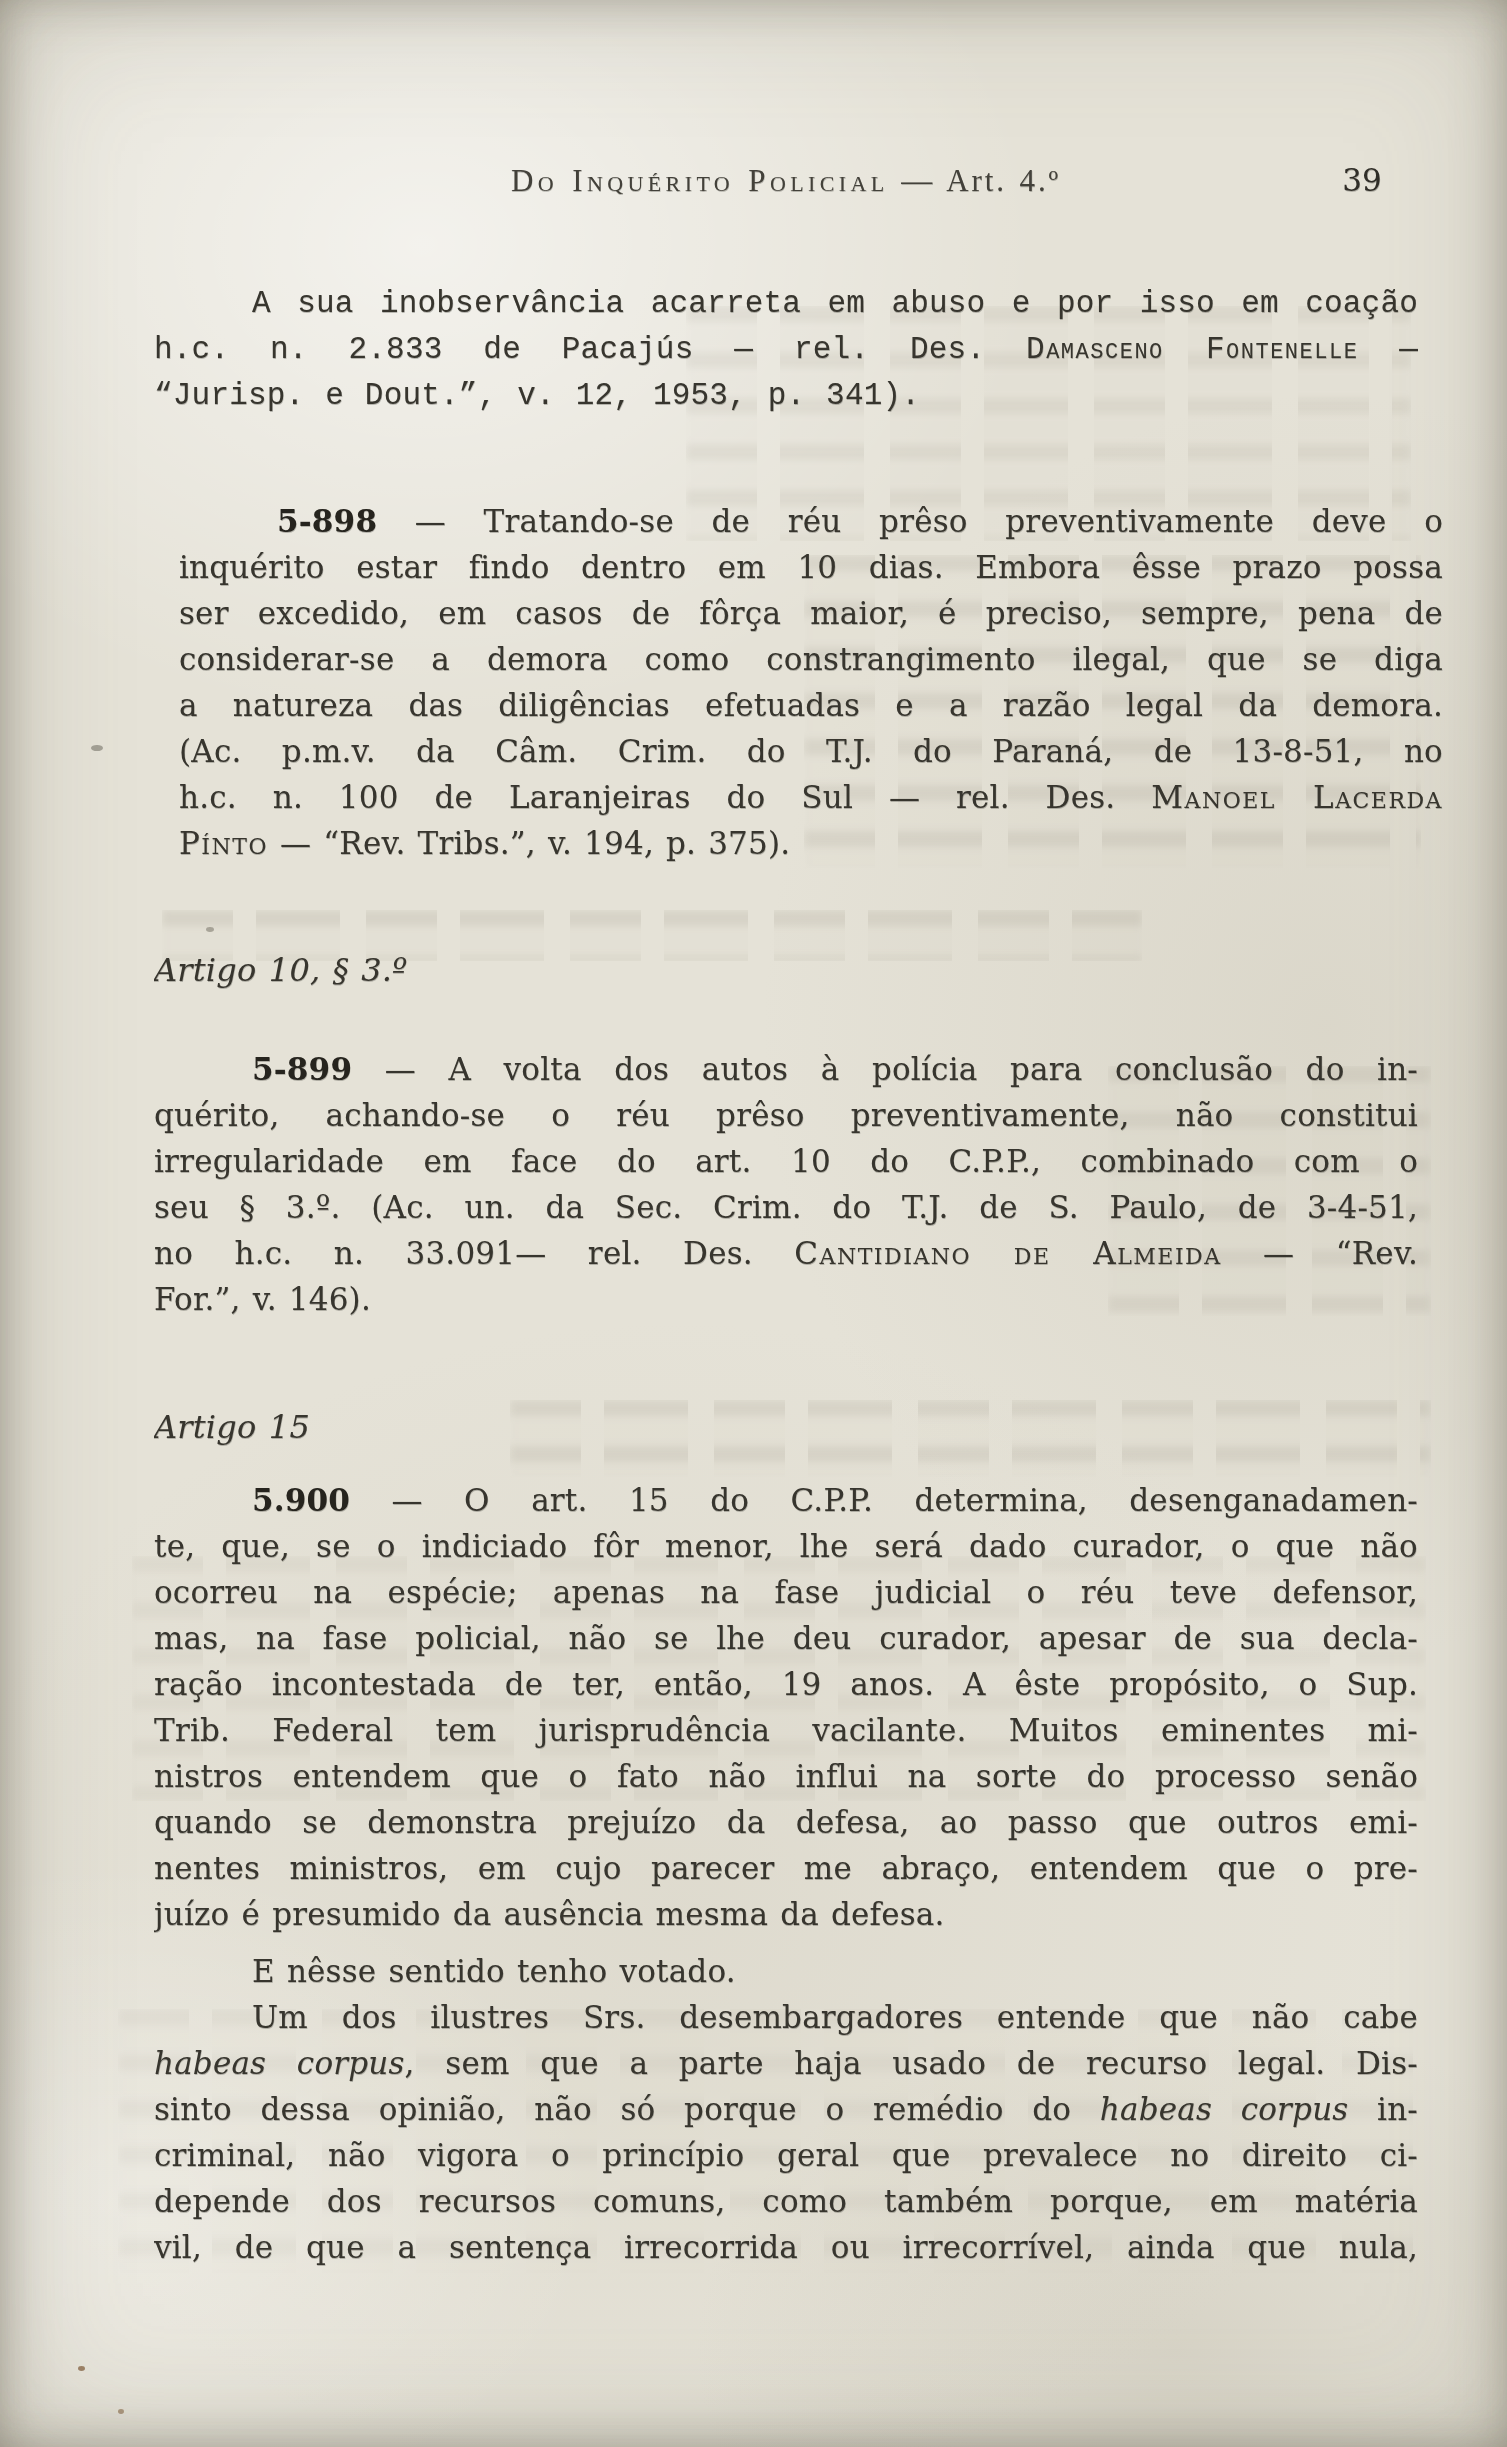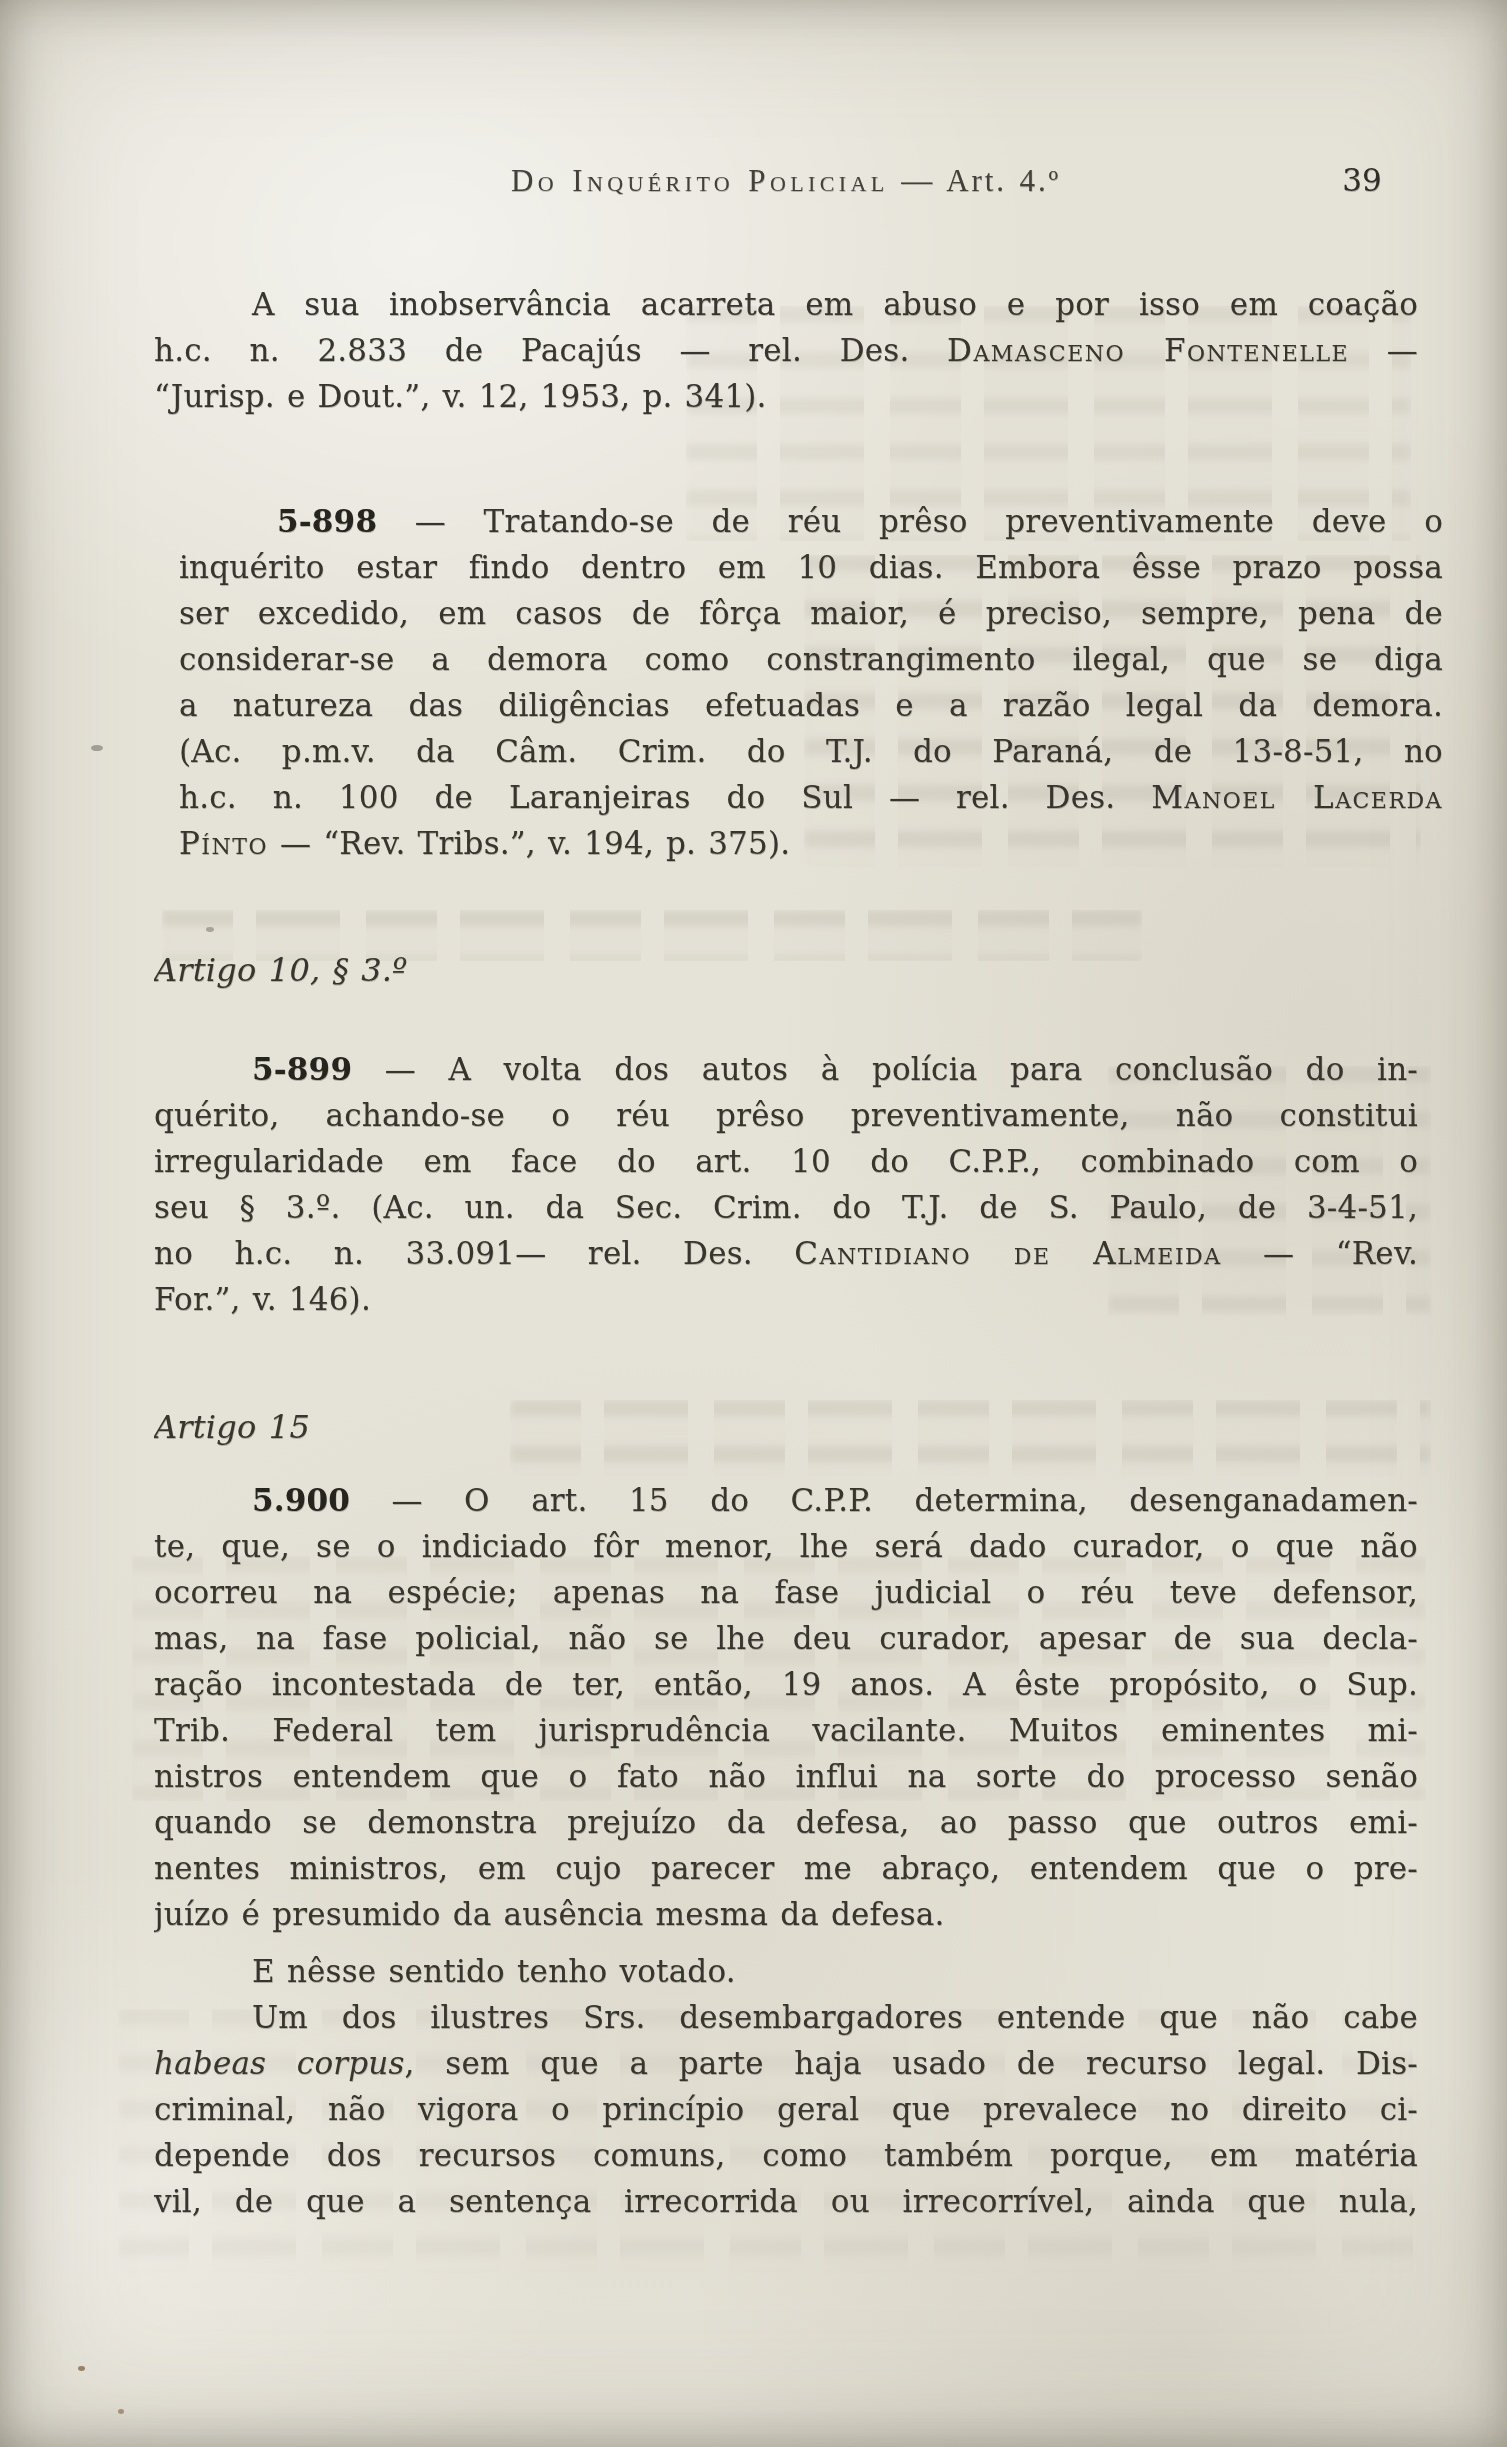--- a/index.html
+++ b/index.html
@@ -52,21 +52,21 @@
   .running-head span{letter-spacing:2.9px;font-family:Liberation Serif, serif;}
   .running-head .sc{letter-spacing:4.4px;}
 
   .page-number{
     position:absolute;top:157px;left:1313px;width:98px;
     font-size:31px;line-height:46px;text-align:center;color:#302e28;
     text-shadow:0.4px 0.5px 0 rgba(54,52,45,0.30);
   }
 
   
-  .b-p1{top:281px;}
+  .b-p1{top:281px;font-family:Liberation Mono, monospace;}
   .b-p5898{top:498px;margin-left:25px;}
   .b-h1{top:947px;}
   .b-p5899{top:1046px;}
   .b-h2{top:1384px;margin-top:20px;}
   .b-p5900{top:1477px;}
   .b-voto{top:1948px;}
   .b-habeas{top:1994px;}
 
   
   .ghost{
@@ -164,19 +164,20 @@
       <div class="line last"><span>juízo é presumido da ausência mesma da defesa.</span></div>
     </section>
 
   <section class="block b-voto">
       <div class="line last ind"><span>E nêsse sentido tenho votado.</span></div>
     </section>
 
   <section class="block b-habeas">
       <div class="line ind"><span>Um dos ilustres Srs. desembargadores entende que não cabe</span></div>
       <div class="line"><span class="i">habeas corpus</span><span>, sem que a parte haja usado de recurso legal. Dis-</span></div>
+      <div class="line"><span>sinto dessa opinião, não só porque o remédio do </span><span class="i">habeas corpus</span><span> in-</span></div>
       <div class="line"><span>criminal, não vigora o princípio geral que prevalece no direito ci-</span></div>
       <div class="line"><span>depende dos recursos comuns, como também porque, em matéria</span></div>
       <div class="line"><span>vil, de que a sentença irrecorrida ou irrecorrível, ainda que nula,</span></div>
     </section>
 
 </main>
 
 
 </body></html>

